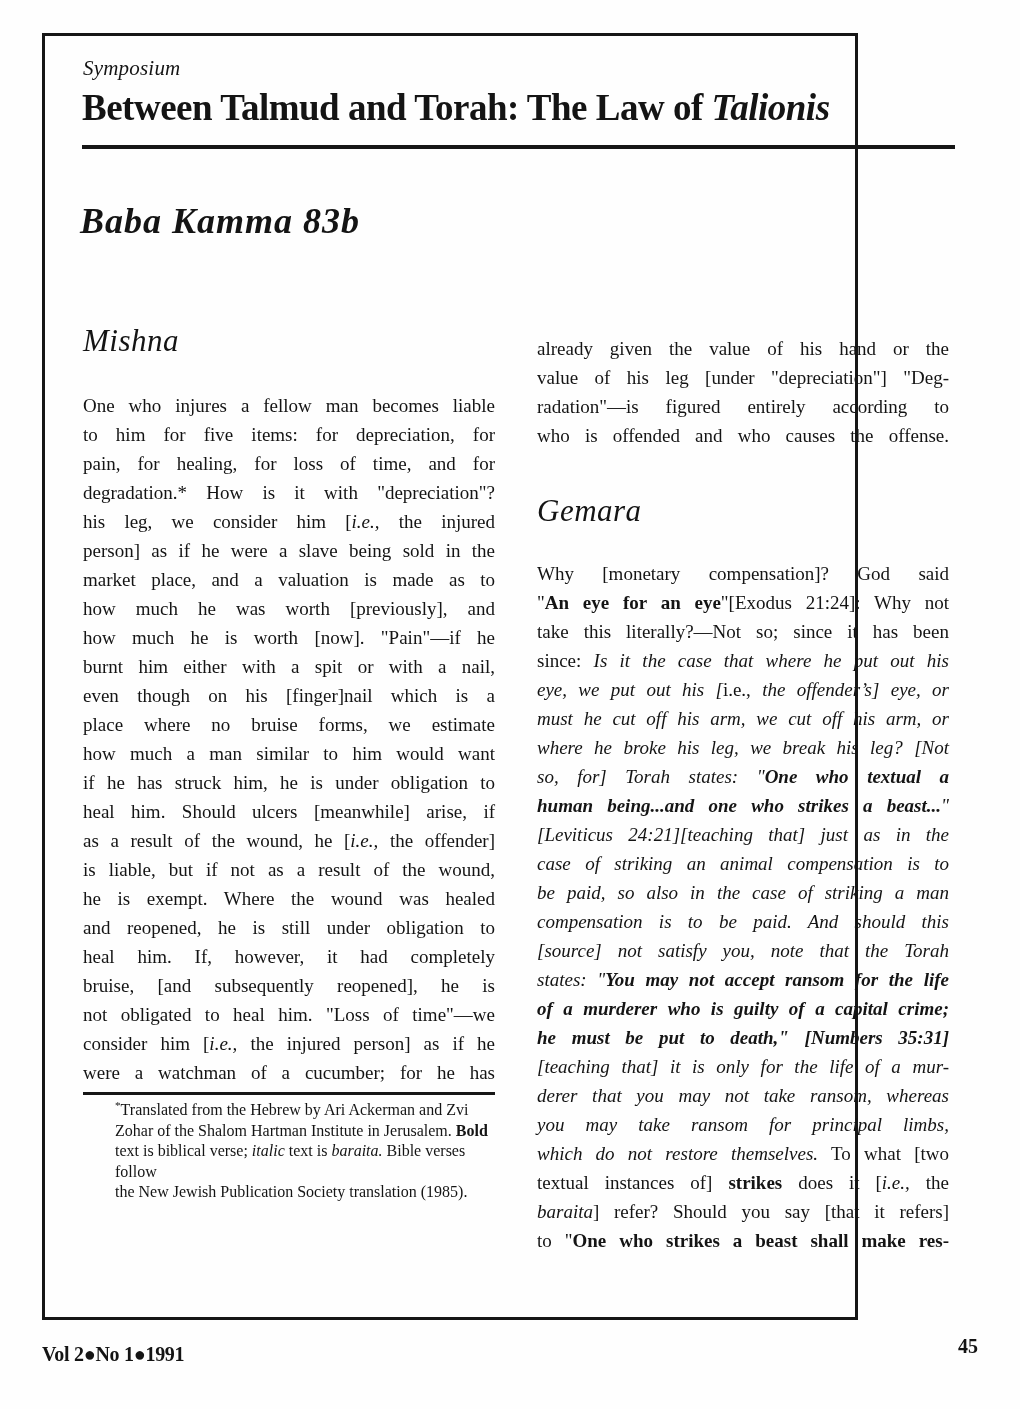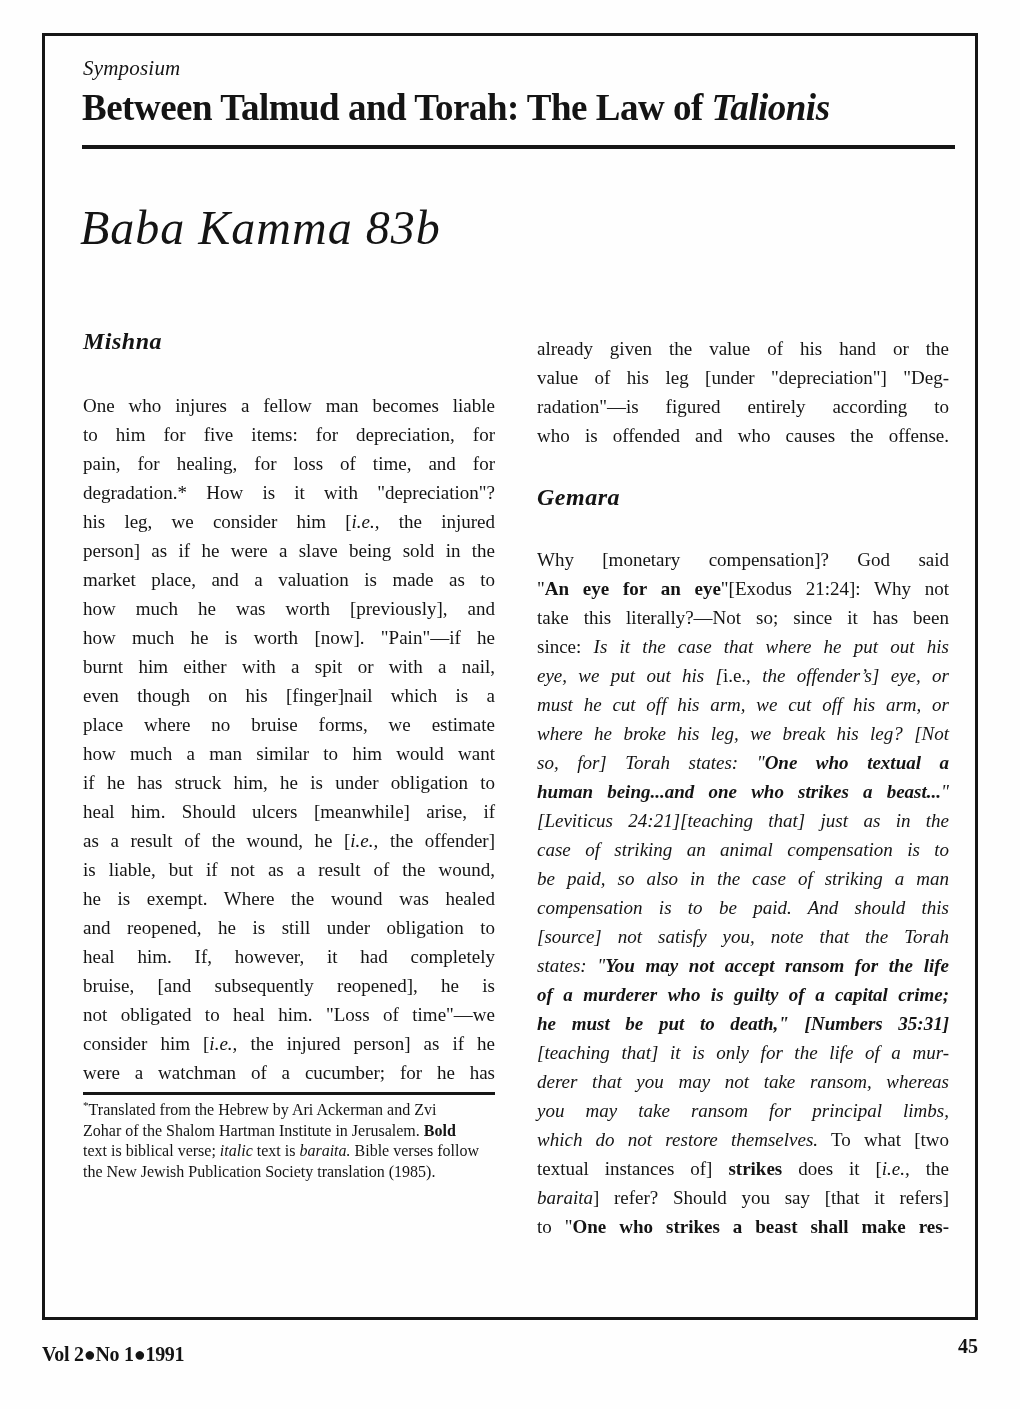--- a/index.html
+++ b/index.html
@@ -6,54 +6,54 @@
   body {
     width:1020px; height:1409px;
     background:#fefefe;
     color:#141414;
     font-family:"Liberation Serif","DejaVu Serif",serif;
     position:relative;
     overflow:hidden;
   }
   .frame {
     position:absolute; left:42px; top:33px;
-    width:936px; height:1287px;
+    width:816px; height:1287px;
     box-sizing:border-box;
     border:3px solid #161616;
   }
   .kicker {
     position:absolute; left:38px; top:20px;
     font-style:italic; font-size:21px; letter-spacing:0.2px;
   }
   .main-title {
     position:absolute; left:37px; top:50px; margin:0;
     font-size:37px; font-weight:bold; letter-spacing:-0.5px;
     white-space:nowrap;
   }
   .title-rule {
     position:absolute; left:37px; top:109px;
     width:873px; height:4px; background:#161616;
   }
   .article-title {
     position:absolute; left:35px; top:164px; margin:0;
-    font-size:48px; font-weight:normal; font-style:italic;
+    font-size:36px; font-weight:bold; font-style:italic;
     letter-spacing:1px; white-space:nowrap;
   }
   .col { position:absolute; top:288px; }
   .col-left  { left:38px;  width:412px; }
   .col-right { left:492px; width:412px; padding-top:10px; }
   .section-heading {
-    font-size:24px; font-weight:bold; font-style:italic;
+    font-size:31px; font-weight:normal; font-style:italic;
     margin:0; line-height:34px; letter-spacing:0.5px;
   }
   .col-left .section-heading { margin-bottom:33px; }
-  .gemara-heading { margin-top:30px; margin-bottom:31px; }
+  .gemara-heading { margin-top:44px; margin-bottom:31px; }
   .body-text { font-size:19px; }
   .tline { line-height:29px; text-align:justify; text-align-last:justify; }
-  .ragged .tline { text-align:left; text-align-last:left; }
+  .ragged .tline { text-align:left; text-align-last:left;margin-left:32px; }
   .footnote {
     margin-top:5px; padding-top:5px;
     border-top:3px solid #161616;
     font-size:16px;
   }
   .footnote .tline { line-height:20.5px; }
   .rb { font-weight:bold; }
   .ri { font-style:italic; }
   sup { font-size:0.7em; line-height:0; }
   .footer-vol {

